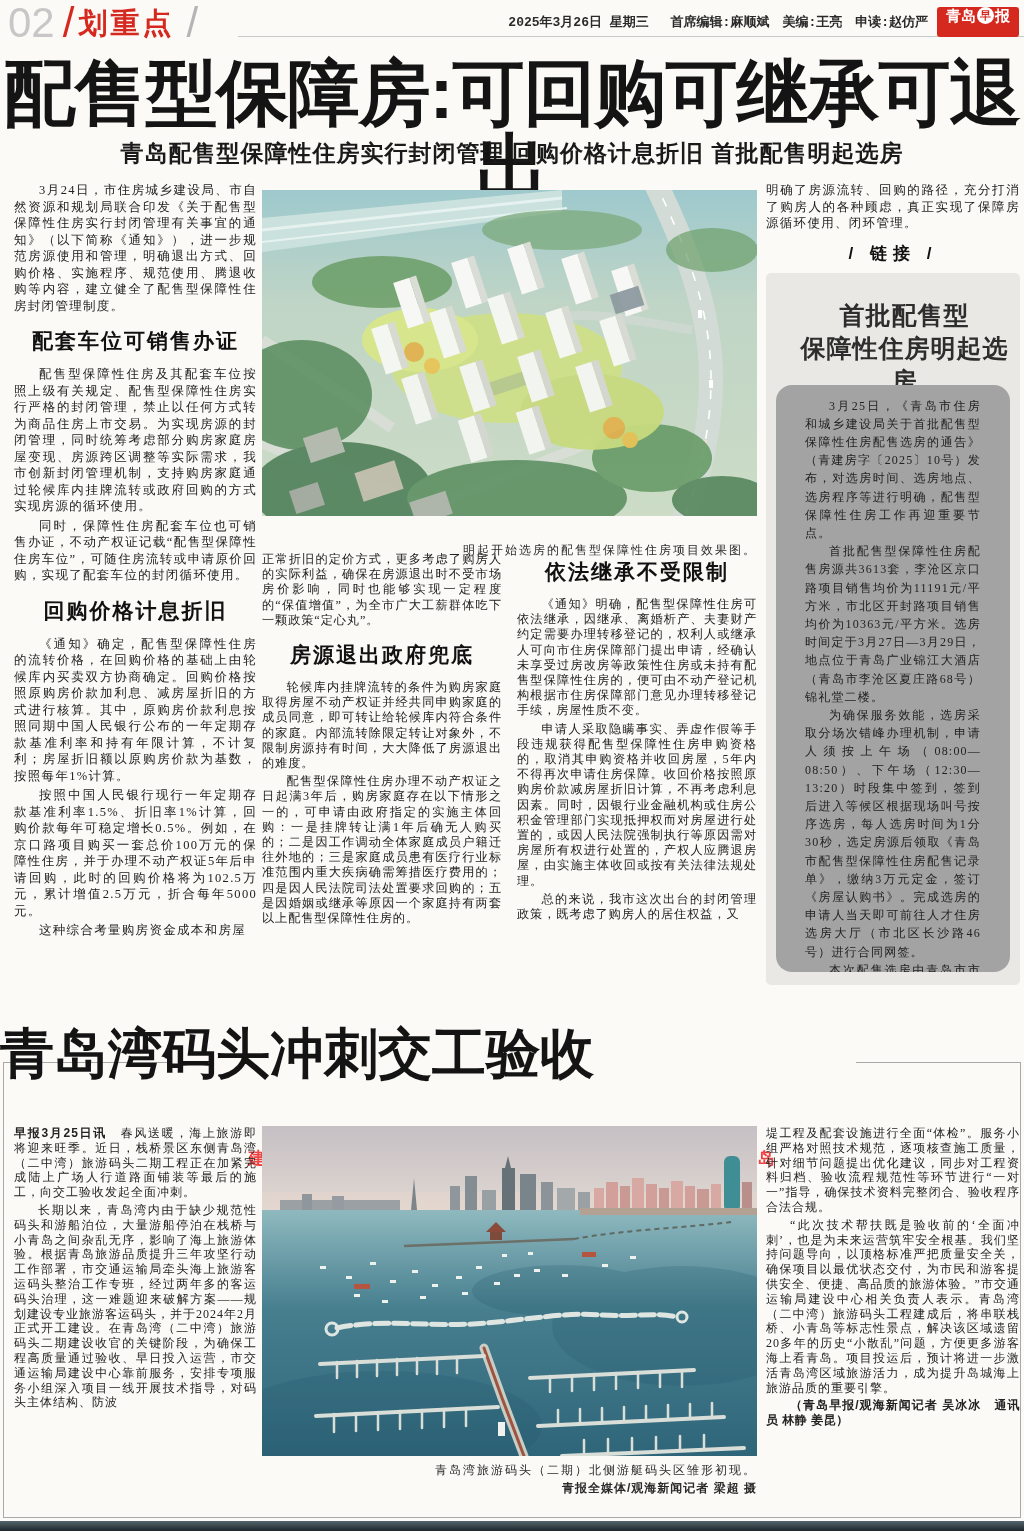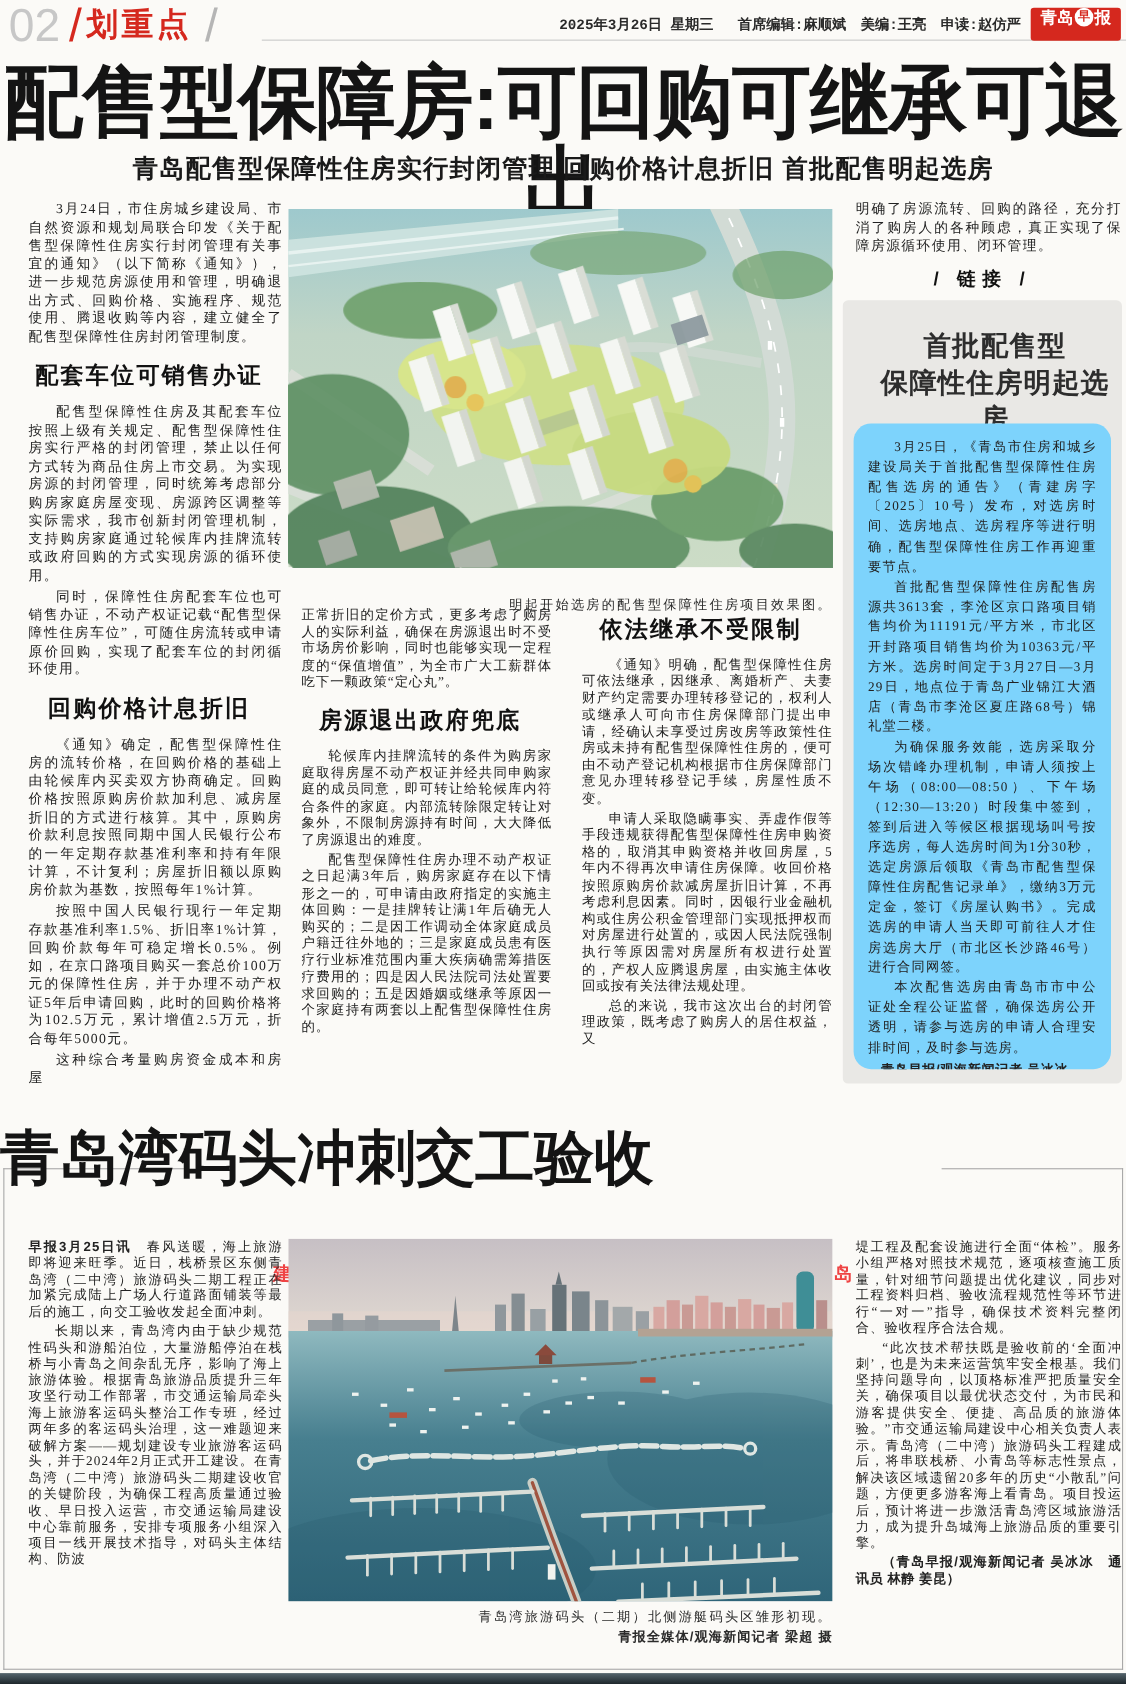--- a/index.html
+++ b/index.html
@@ -27,38 +27,38 @@
     font-size:11px; line-height:17px; text-align:center; margin:0 1px; font-weight:900; }
 
   
   .headline1 { top:56px; left:0; width:1024px; text-align:center;
     font-family:"Liberation Sans",sans-serif; font-weight:900; font-size:72px; line-height:74px;
     letter-spacing:-1px; color:#141414; }
   .subhead1 { top:138px; left:0; width:1024px; text-align:center;
     font-family:"Liberation Sans",sans-serif; font-weight:700; font-size:23px; color:#1a1a1a; letter-spacing:1px; }
 
   .col { overflow:hidden; }
-  .col p { margin:0 0 3px 12px; font-size:12.5px; line-height:16.5px; letter-spacing:1.3px;
+  .col p { margin:0 0 3px 0; font-size:12.5px; line-height:16.5px; letter-spacing:1.3px;
     text-align:justify; text-indent:2em; color:#222; }
   .col p.noindent { text-indent:0; }
   .col .sec-head { font-family:"Liberation Sans",sans-serif; font-weight:900; font-size:21px;
     text-align:center; margin:13px 0 11px 0; letter-spacing:2px; color:#111; text-indent:0; }
   .mid p { line-height:15.2px; letter-spacing:0.9px; font-size:12.2px; }
 
   .photo-frame { overflow:hidden; }
   .caption { text-align:right; font-size:12px; letter-spacing:2px; color:#2b2b2b; }
   .caption.bold { font-weight:700; font-family:"Liberation Sans",sans-serif; letter-spacing:1px; }
 
   .link-label { font-family:"Liberation Sans",sans-serif; font-weight:900; font-size:17px;
     text-align:center; letter-spacing:6px; margin:10px 0 8px 0; color:#111; }
   .graybox { position:relative; width:254px; height:712px; background:#e9e8e5; border-radius:5px; }
   .graybox .boxtitle { padding-top:26px; text-align:center; font-family:"Liberation Sans",sans-serif;
     font-weight:900; font-size:25px; line-height:33px; color:#2d2d2d; letter-spacing:1px;padding-left:23px; }
-  .whitebox { position:absolute; left:10px; right:10px; top:112px; bottom:13px; background:#7dd3fc;
-    border-radius:16px; padding:12px 13px; overflow:hidden; }
+  .whitebox { position:absolute; left:10px; right:10px; top:112px; bottom:13px; background:#a3a3a3;
+    border-radius:16px; padding:12px 29px; overflow:hidden; }
   .whitebox p { margin:0; font-size:12px; line-height:18.2px; letter-spacing:1.2px; text-align:justify; text-indent:2em; color:#222; }
   .whitebox .byline { font-weight:700; font-family:"Liberation Sans",sans-serif; text-indent:1em; letter-spacing:0.5px; margin-top:2px; }
 
   
   .frame-seg { background:#a9a9a9; }
   .headline2 { top:1022px; left:0; width:920px; text-align:left;
     font-family:"Liberation Sans",sans-serif; font-weight:900; font-size:54px; line-height:62px; color:#141414; letter-spacing:0; }
   .subhead2 { top:1147px; left:0; width:1024px; text-align:center;
     font-family:"Liberation Sans",sans-serif; font-weight:700; font-size:17px; color:#ef4444; letter-spacing:1px; }
   .art2 p { font-size:12px; line-height:14.8px; letter-spacing:1px; }

